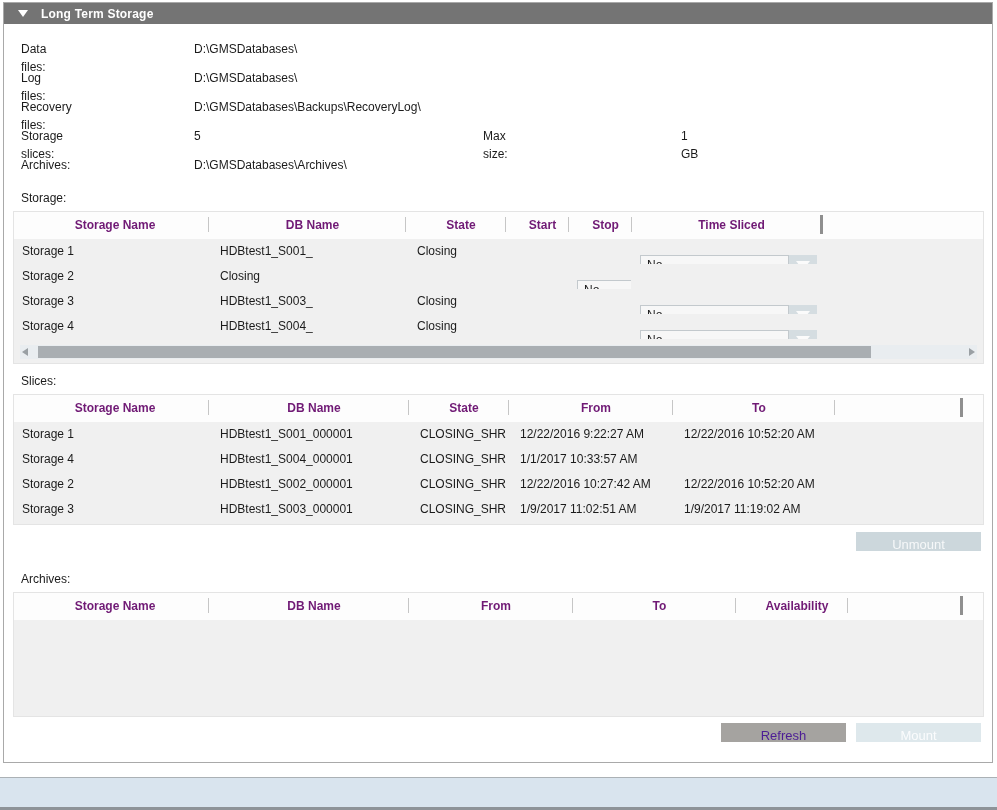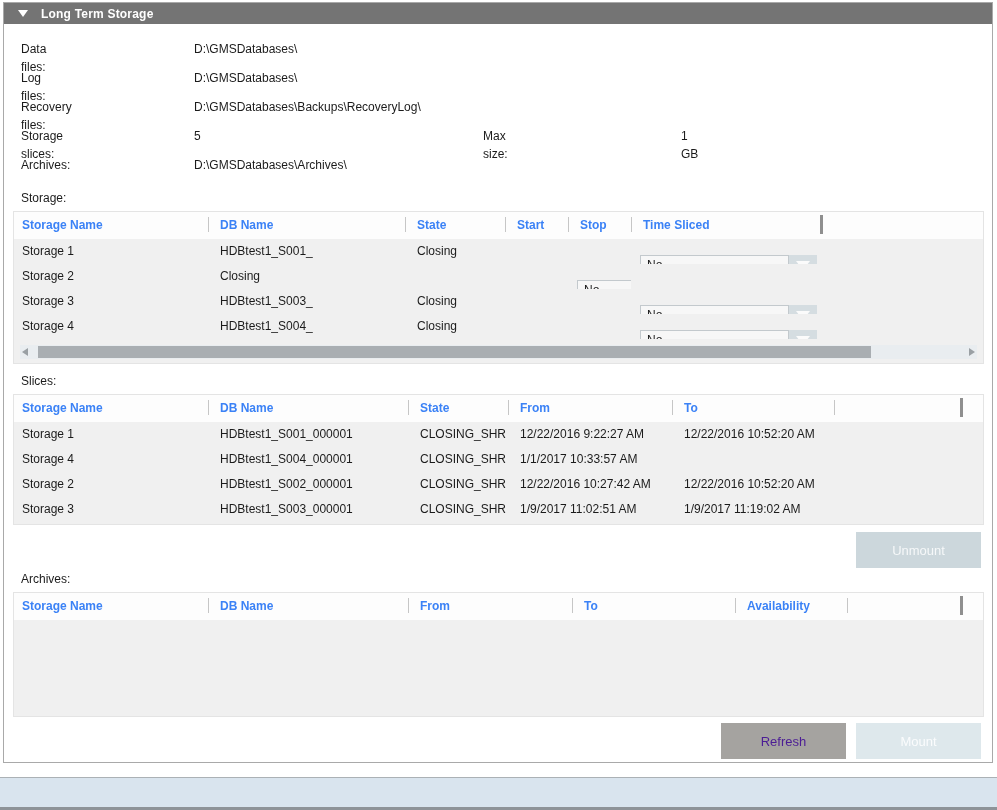--- a/index.html
+++ b/index.html
@@ -19,42 +19,42 @@
   .flabel { position:absolute; left:17px; }
   .fvalue { position:absolute; left:190px; white-space:pre; }
   .flabel2 { position:absolute; left:479px; }
   .fvalue2 { position:absolute; left:677px; }
 
   .section-label { position:absolute; left:17px; height:16px; line-height:16px; }
 
   .tbl { position:absolute; left:9px; width:971px; background:#f0f0f0; border:1px solid #e4e4e4; }
   .thead { display:grid; background:#fdfdfd; height:27px; }
   .tr { display:grid; height:25px; }
-  .th { position:relative; font-weight:bold; color:#3b82f6; line-height:27px; white-space:nowrap; overflow:hidden; }
+  .th { position:relative; font-weight:bold; color:#701a75; line-height:27px; white-space:nowrap; overflow:hidden;text-align:center; }
   .td { line-height:25px; white-space:nowrap; overflow:hidden; }
   .p8 { padding-left:8px; } .p12 { padding-left:12px; }
   .th.sep::before { content:""; position:absolute; left:0; top:5px; bottom:7px; width:1px; background:#c6c6c6; }
   .th.grip::before { content:""; position:absolute; left:0; top:3px; bottom:5px; width:3px; background:#8f8f8f; }
 
   .storage-grid  { grid-template-columns:194px 197px 100px 63px 63px 189px 140px 1fr; }
   .slices-grid   { grid-template-columns:194px 200px 100px 164px 162px 126px 1fr; }
   .archives-grid { grid-template-columns:194px 200px 164px 163px 112px 113px 1fr; }
 
   .dropdown { display:flex; width:177px; height:21px; margin:16px 0 0 9px; background:#d5dde1; cursor:default; }
   .dd-text { flex:1; background:#f7f7f7; border:1px solid #c3c9cd; line-height:19px; padding-left:6px; color:#1b1b1b; }
   .dd-arrow { width:28px; display:flex; align-items:center; justify-content:center; }
   .dd-tri { width:0; height:0; border-left:7px solid transparent; border-right:7px solid transparent; border-top:9px solid #fbfbfb; }
 
   .hscroll { position:relative; height:14px; margin:6px 6px 4px 6px; background:#e9edf0; }
   .arr { position:absolute; top:3px; width:0; height:0; }
   .arr-left  { left:2px;  border-top:4px solid transparent; border-bottom:4px solid transparent; border-right:6px solid #9aa0a4; }
   .arr-right { right:2px; border-top:4px solid transparent; border-bottom:4px solid transparent; border-left:6px solid #9aa0a4; }
   .hthumb { position:absolute; top:1px; bottom:1px; left:18px; right:106px; background:#a9aeb2; }
 
-  .btn { position:absolute; width:125px; height:36px; border:none; font-family:"Liberation Sans", sans-serif;
+  .btn { position:absolute; width:125px; height:19px; border:none; font-family:"Liberation Sans", sans-serif;
     font-size:13px; text-align:center; line-height:25px; cursor:default; }
   .btn-disabled { background:#ccd7dc; color:#f6f8f9; }
   .btn-mount { background:#dee8ec; color:#fbfcfd; }
   .btn-refresh { background:#a5a3a0; color:#4c1d95; }
 
   .bottom-strip { position:absolute; left:0; top:777px; width:997px; height:33px;
     background:#d9e4ee; border-top:1px solid #abb1b5; border-bottom:3px solid #8e9398; }
 </style>
 </head>
 <body>

